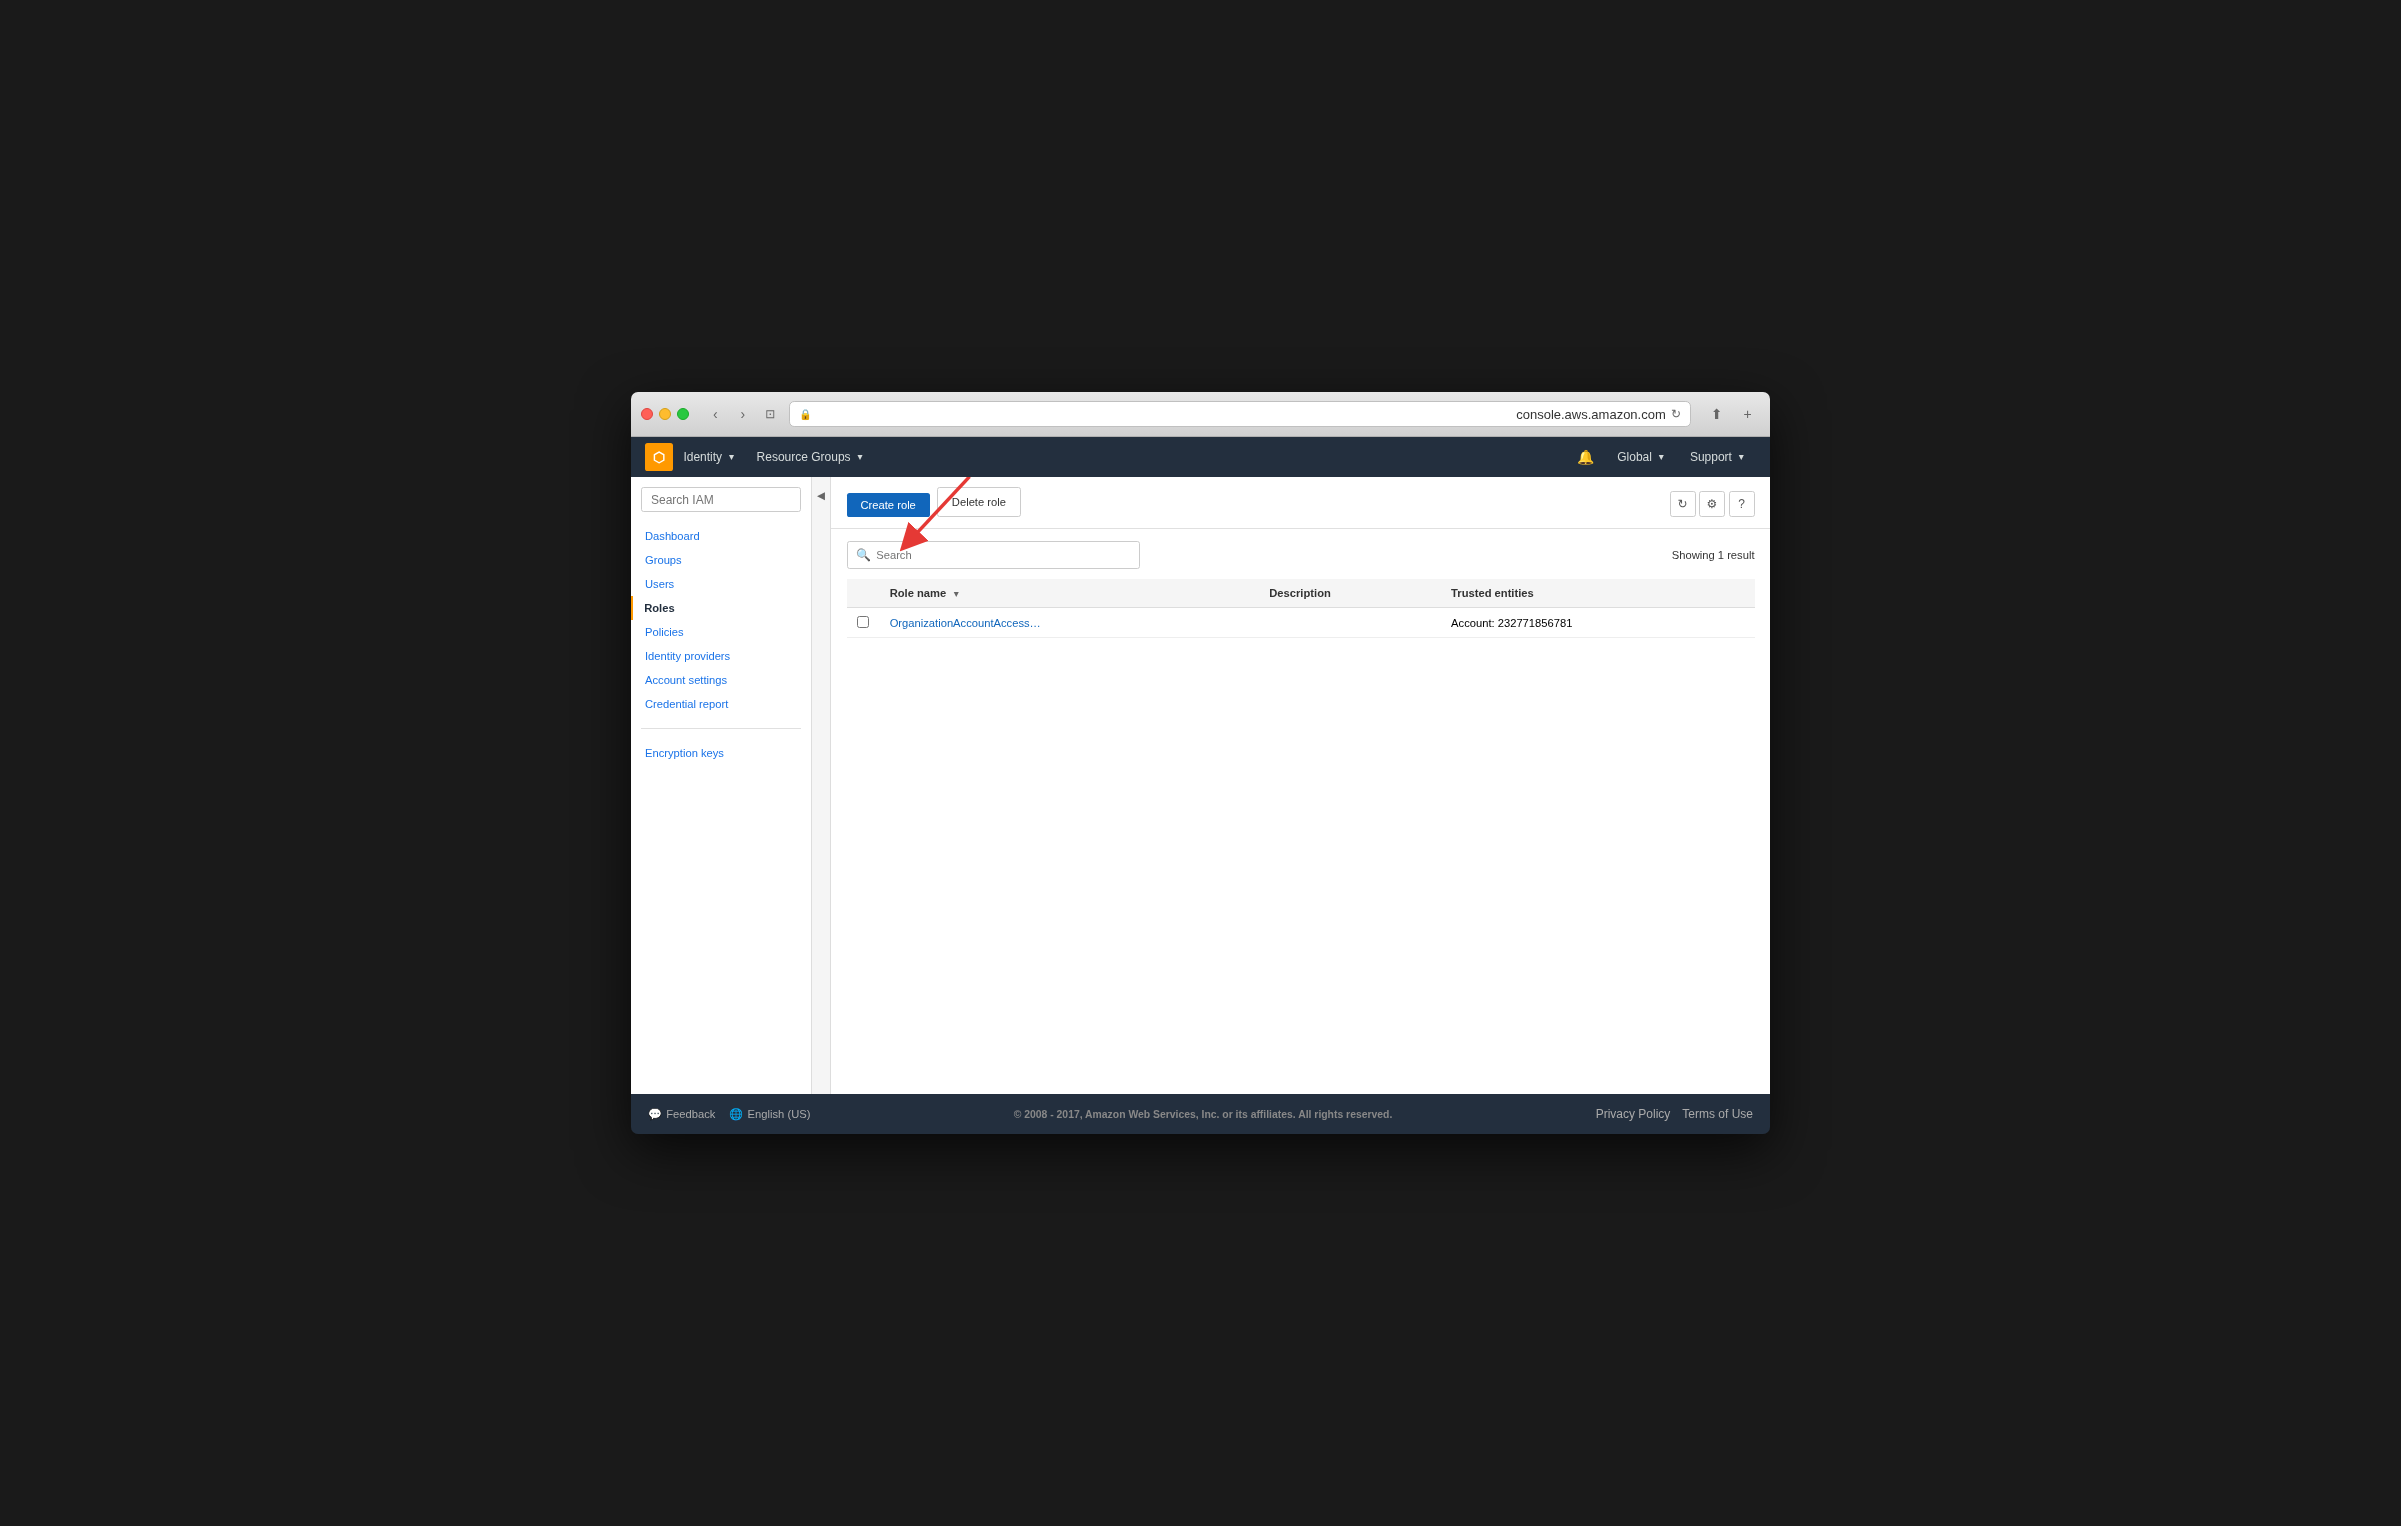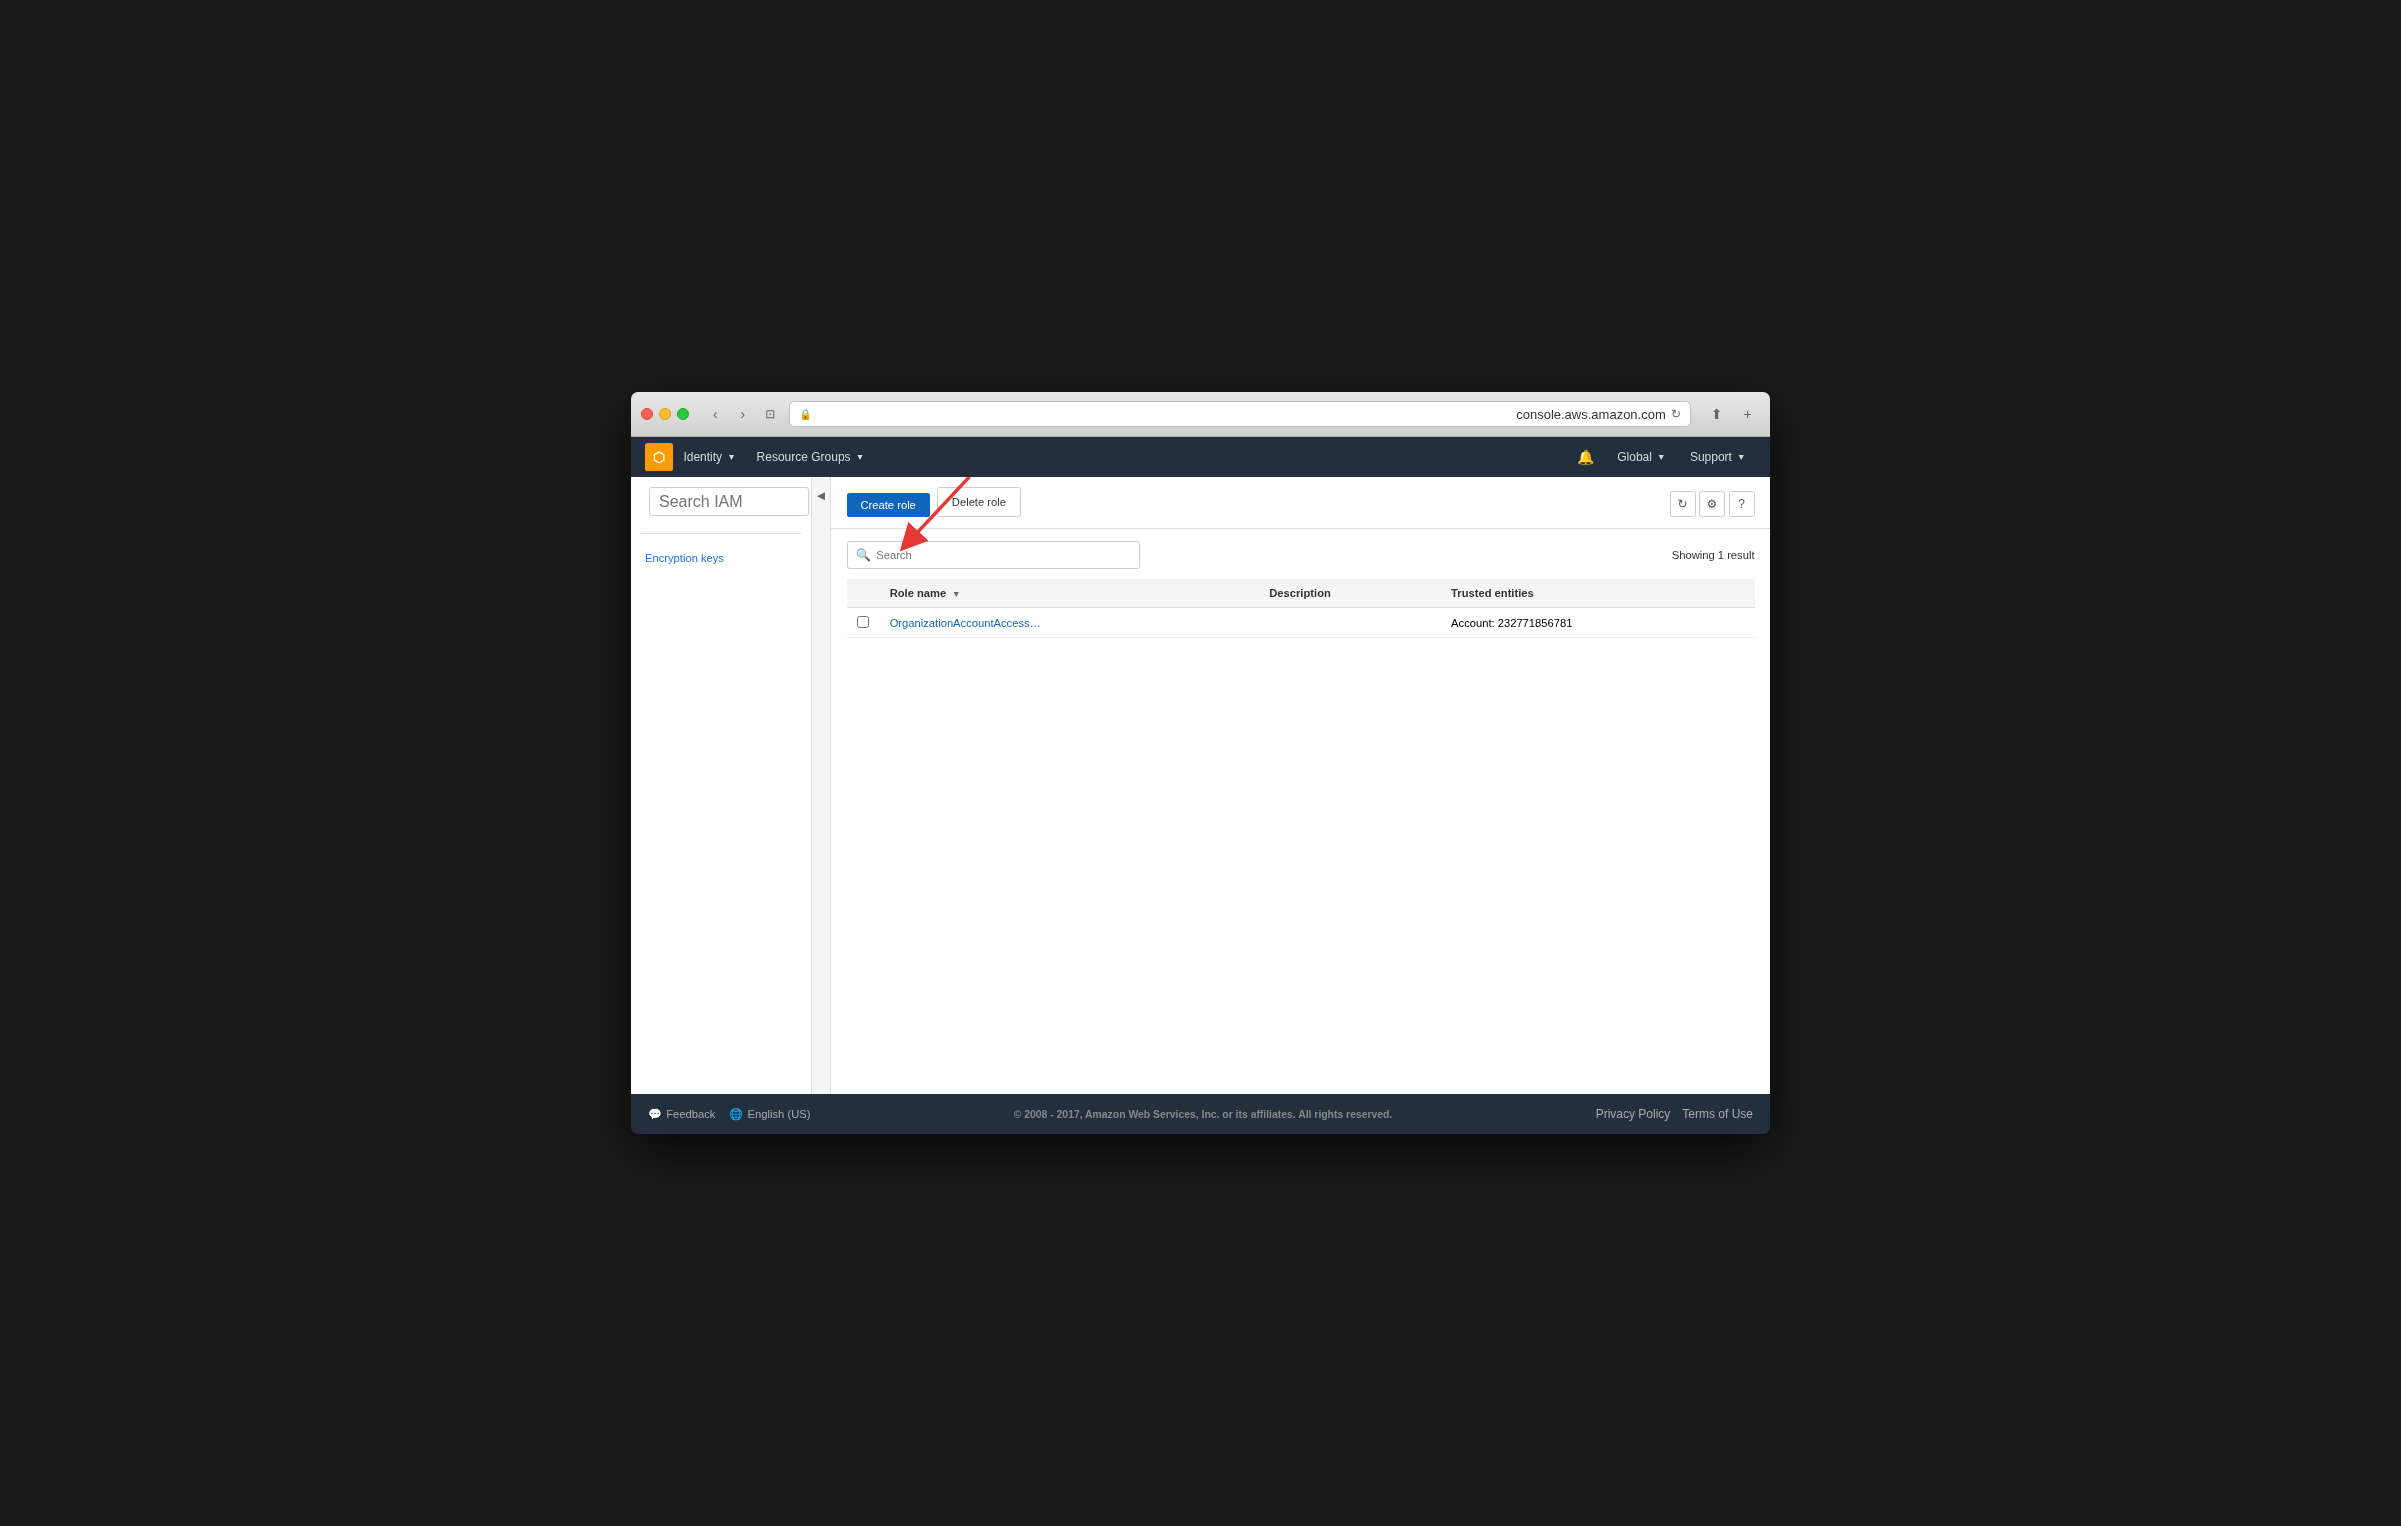--- a/index.html
+++ b/index.html
@@ -179,24 +179,23 @@
       overflow-y: auto;
     }
     .sidebar-search {
       padding: 10.4px 10.4px 8.6px;
     }
     .sidebar-search input {
       width: 100%;
       padding: 4.3px 8.6px;
       border: 0.9px solid #ccc;
       border-radius: 2.6px;
-      font-size: 16px;
+      font-size: 12px;
       color: #555;
       outline: none;
-      margin-left: 8px;
     }
     .sidebar-toggle {
       width: 19px;
       min-width: 19px;
       background: #f5f5f5;
       border-right: 0.9px solid #ddd;
       display: flex;
       align-items: flex-start;
       padding-top: 12px;
       justify-content: center;
@@ -466,20 +465,46 @@
       </div>
     </div>
   </div>
 
   <div class="main-area">
 
     <div class="sidebar">
       <div class="sidebar-search">
         <input type="text" placeholder="Search IAM" style="">
       </div>
+      <ul class="sidebar-nav">
+        <li>
+          <a>Dashboard</a>
+        </li>
+        <li>
+          <a>Groups</a>
+        </li>
+        <li>
+          <a>Users</a>
+        </li>
+        <li>
+          <span class="active">Roles</span>
+        </li>
+        <li>
+          <a>Policies</a>
+        </li>
+        <li>
+          <a>Identity providers</a>
+        </li>
+        <li>
+          <a>Account settings</a>
+        </li>
+        <li>
+          <a>Credential report</a>
+        </li>
+      </ul>
       <hr class="sidebar-divider">
       <ul class="sidebar-nav">
         <li>
           <a>Encryption keys</a>
         </li>
       </ul>
     </div>
 
     <div class="sidebar-toggle">
       <span>◀</span>

